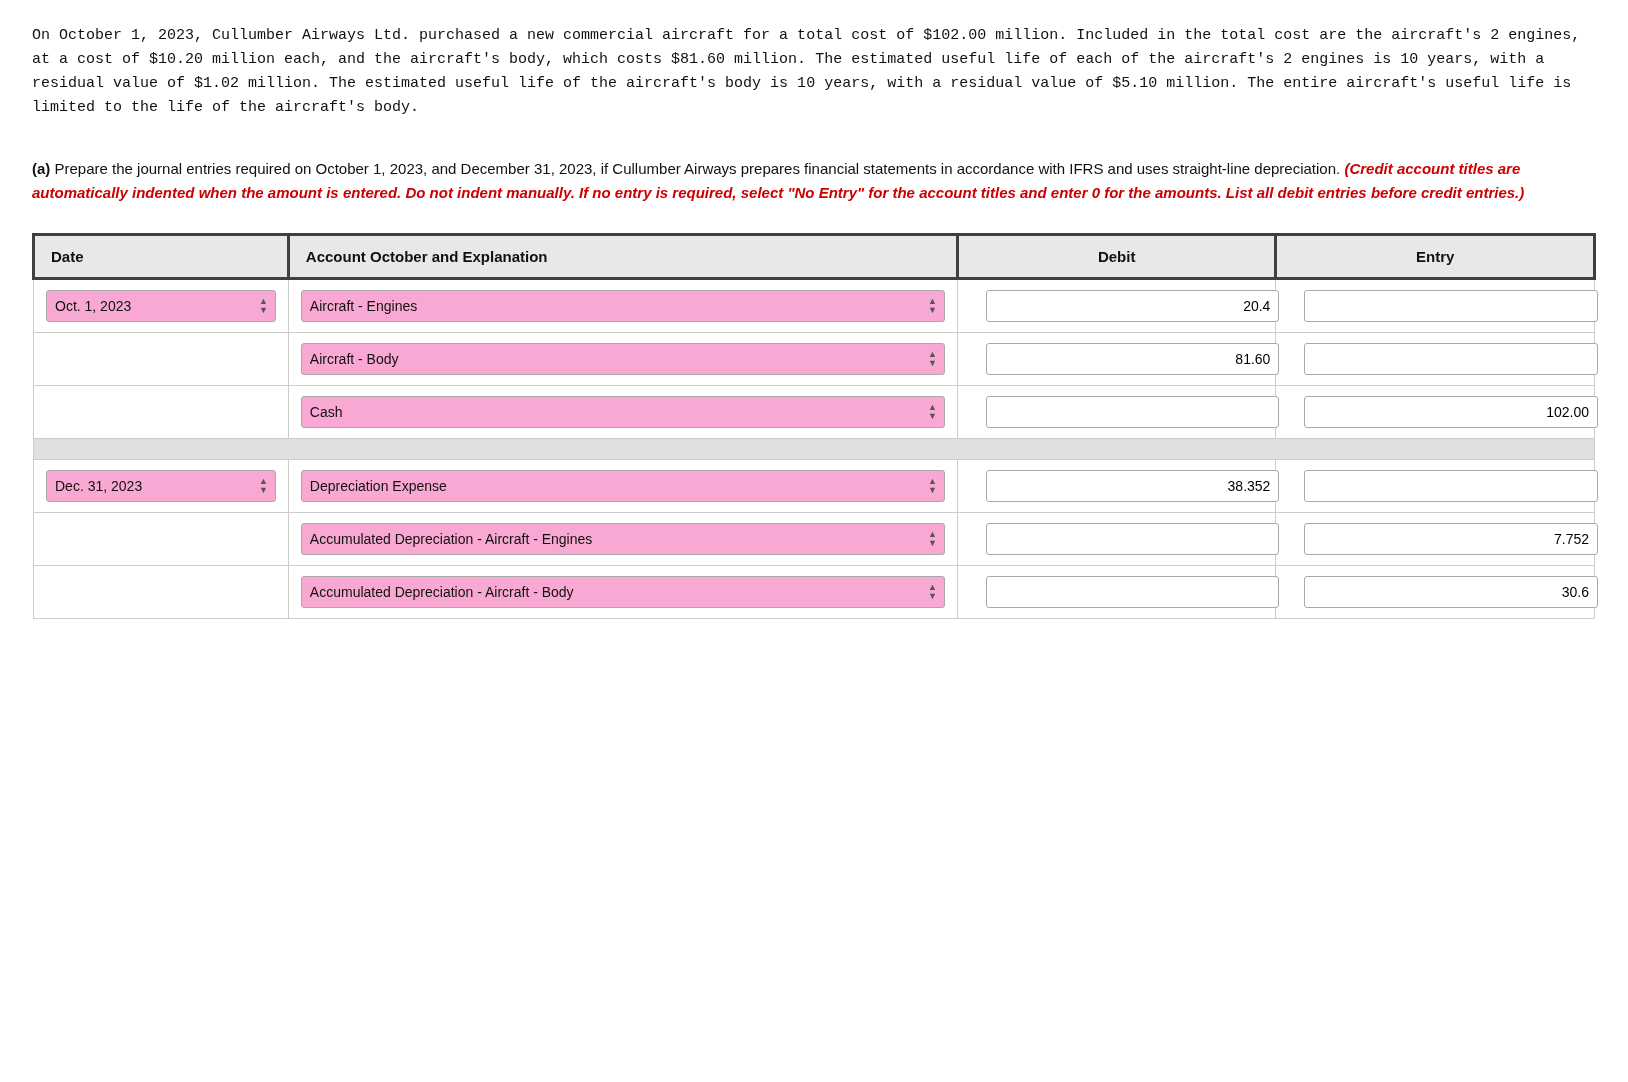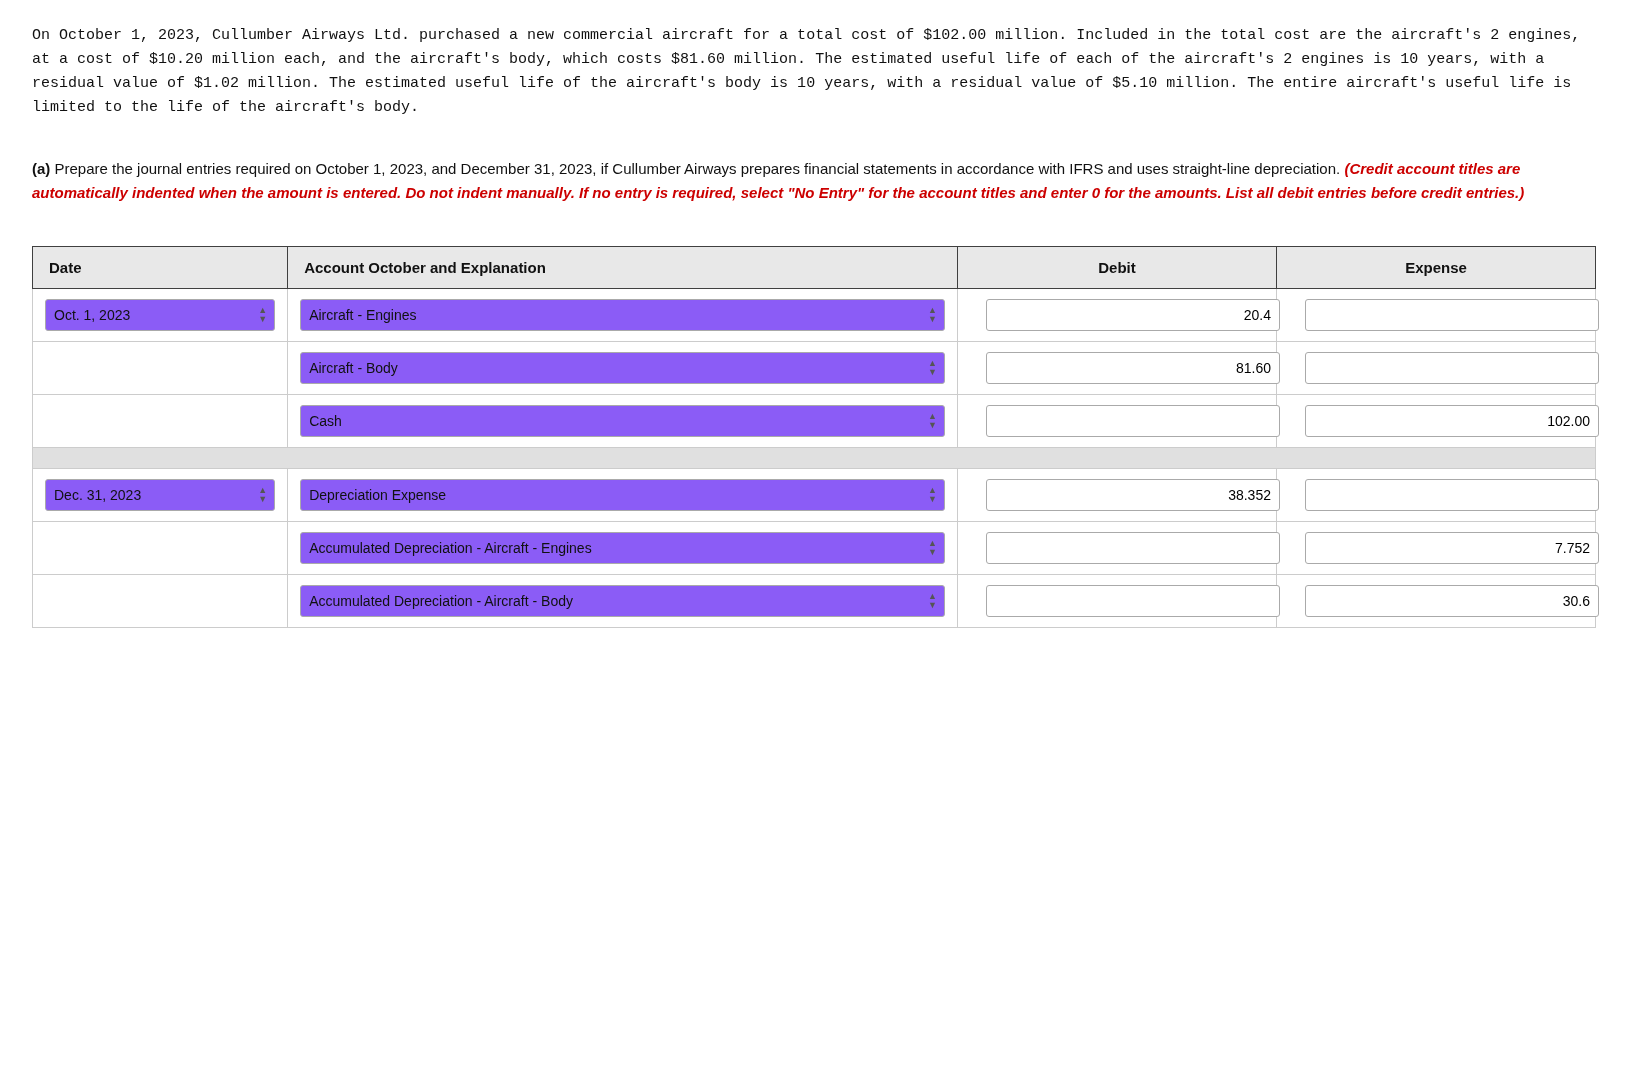--- a/index.html
+++ b/index.html
@@ -16,21 +16,21 @@
       margin-bottom: 20px;
       font-size: 15px;
       font-family: Liberation Mono, monospace;
     }
     .part-label {
       font-weight: bold;
       font-size: 15px;
     }
     .instructions {
       line-height: 1.6;
-      margin-bottom: 41px;
+      margin-bottom: 28px;
       font-size: 15px;
     }
     .red-italic {
       color: #cc0000;
       font-style: italic;
       font-weight: bold;
     }
     
     .journal-table {
       width: 100%;
@@ -38,21 +38,21 @@
       border: 1px solid #ccc;
     }
     .journal-table thead tr {
       background: #e8e8e8;
     }
     .journal-table thead th {
       padding: 12px 16px;
       font-weight: bold;
       font-size: 15px;
       text-align: center;
-      border: 1px solid #404040;
+      border: 3px solid #404040;
     }
     .journal-table thead th.left {
       text-align: left;
     }
     .journal-table tbody tr {
       border-bottom: 1px solid #ccc;
     }
     .journal-table tbody td {
       padding: 10px 12px;
       vertical-align: middle;
@@ -75,21 +75,21 @@
       position: relative;
       display: inline-block;
       width: 100%;
     }
     .select-wrapper select {
       width: 100%;
       padding: 7px 30px 7px 8px;
       border: 1px solid #aaa;
       border-radius: 3px;
       font-size: 14px;
-      background: #8b5cf6;
+      background: #f9a8d4;
       color: #111;
       appearance: none;
       -webkit-appearance: none;
       cursor: pointer;
     }
     .select-arrows {
       position: absolute;
       right: 8px;
       top: 50%;
       transform: translateY(-50%);
@@ -128,21 +128,21 @@
   <span class="red-italic">(Credit account titles are automatically indented when the amount is entered. Do not indent manually. If no entry is required, select "No Entry" for the account titles and enter 0 for the amounts. List all debit entries before credit entries.)</span>
 </div>
 
 
 <table class="journal-table">
   <thead>
     <tr>
       <th class="left">Date</th>
       <th class="left">Account October and Explanation</th>
       <th>Debit</th>
-      <th>Expense</th>
+      <th>Entry</th>
     </tr>
   </thead>
   <tbody id="journal-tbody">
 
   <tr>
         <td class="date-cell"><div class="select-wrapper"><select><option value="Oct. 1, 2023">Oct. 1, 2023</option><option value="Dec. 31, 2023">Dec. 31, 2023</option><option value="No Entry">No Entry</option></select><span class="select-arrows">▲<br>▼</span></div></td>
         <td class="account-cell"><div class="select-wrapper"><select><option value="Aircraft - Engines">Aircraft - Engines</option><option value="Aircraft - Body">Aircraft - Body</option><option value="Cash">Cash</option><option value="Depreciation Expense">Depreciation Expense</option><option value="Accumulated Depreciation - Aircraft - Engines">Accumulated Depreciation - Aircraft - Engines</option><option value="Accumulated Depreciation - Aircraft - Body">Accumulated Depreciation - Aircraft - Body</option><option value="No Entry">No Entry</option></select><span class="select-arrows">▲<br>▼</span></div></td>
         <td class="debit-cell"><input type="text" class="amount-box" value="20.4" style=""></td>
         <td class="credit-cell"><input type="text" class="amount-box" style=""></td>
       </tr>

